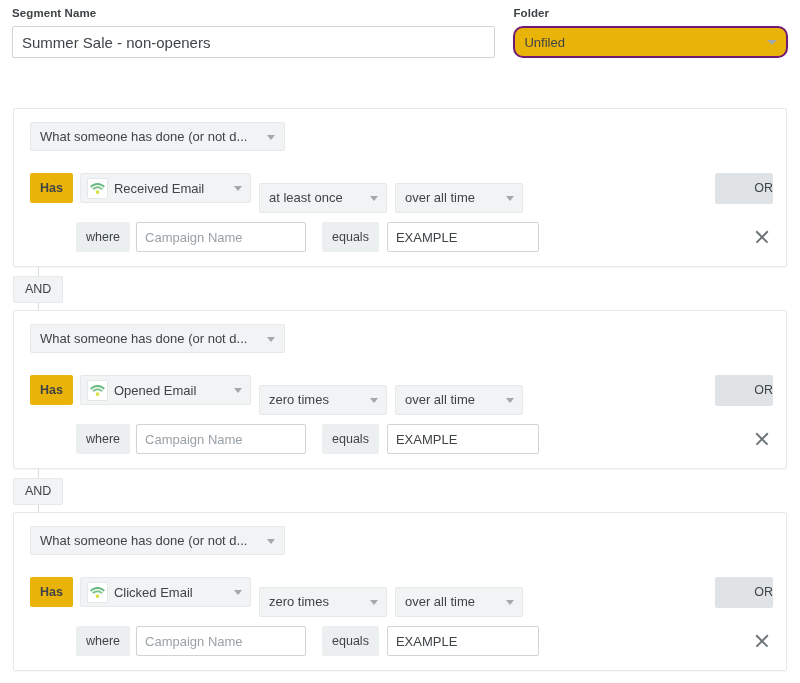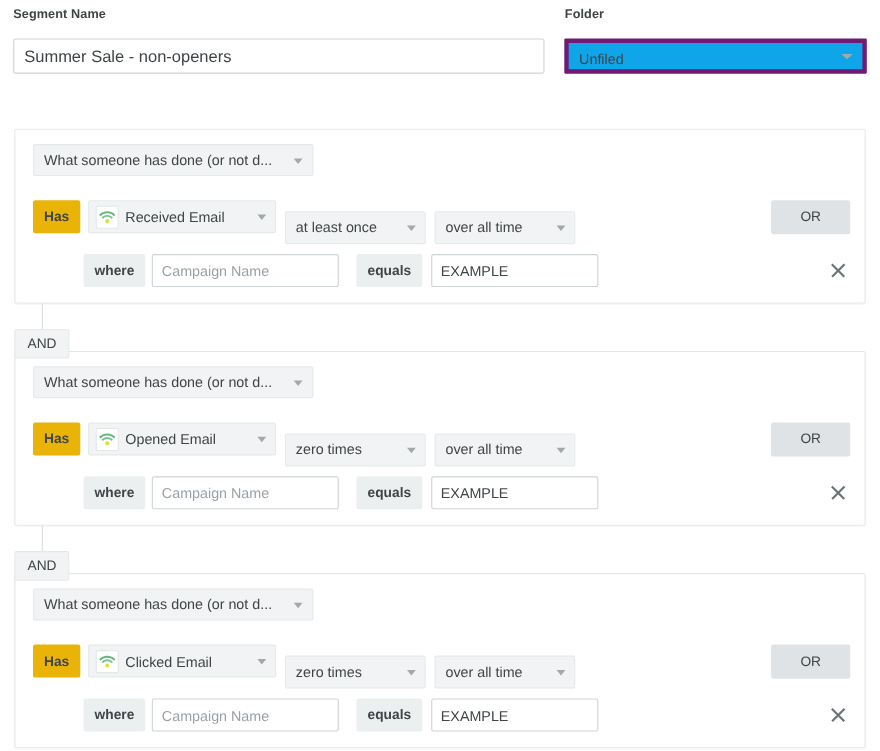--- a/index.html
+++ b/index.html
@@ -35,21 +35,21 @@
     flex-direction: column;
   }
   .field-group.segment-name { width: 486px; margin-right: 18px; }
   .field-group.folder { width: 276px; }
 
   .field-label {
     font-size: 11.5px;
     font-weight: bold;
     color: #3f4447;
     letter-spacing: 0.1px;
-    margin-bottom: 15px;
+    margin-bottom: 6px;
     line-height: 14px;
   }
 
   .text-input {
     box-sizing: border-box;
     height: 32px;
     width: 100%;
     border: 1px solid #cfd4d6;
     border-radius: 2px;
     background: #ffffff;
@@ -59,23 +59,23 @@
     color: #3f4447;
     outline: none;
     line-height: 30px;
   }
 
   .select-box {
     box-sizing: border-box;
     position: relative;
     height: 32px;
     width: 100%;
-    border: 4px solid #701a75;
-    border-radius: 1px;
-    background: #0ea5e9;
+    border: 2px solid #701a75;
+    border-radius: 10px;
+    background: #eab308;
     padding: 0 26px 0 9px;
     font-size: 13px;
     color: #3f4447;
     line-height: 30px;
     white-space: nowrap;
     overflow: hidden;
     cursor: pointer;
   }
   .select-box .caret {
     position: absolute;
@@ -222,24 +222,24 @@
     right: 8px; top: 50%; margin-top: -2px;
     width: 0; height: 0;
     border-left: 4.5px solid transparent;
     border-right: 4.5px solid transparent;
     border-top: 5px solid #a2a9ad;
   }
 
   .or-button {
     box-sizing: border-box;
     margin-left: auto;
-    width: 72px;
+    width: 58px;
     height: 31px;
     line-height: 31px;
-    text-align: center;
+    text-align: right;
     background: #dfe3e6;
     border-radius: 2px;
     font-size: 12.5px;
     color: #3f4447;
     cursor: pointer;
     user-select: none;
   }
 
   .cond-where-row {
     display: flex;
@@ -249,21 +249,21 @@
     padding-right: 13px;
   }
   .where-label {
     box-sizing: border-box;
     height: 30px;
     line-height: 30px;
     background: #eceff0;
     border-radius: 2px;
     padding: 0 10px;
     font-size: 12.5px;
-    font-weight: bold;
+    font-weight: normal;
     color: #3f4447;
     white-space: nowrap;
   }
   .where-input {
     box-sizing: border-box;
     height: 30px;
     width: 170px;
     margin-left: 6px;
     border: 1px solid #cfd4d6;
     border-radius: 2px;
@@ -307,21 +307,21 @@
     position: absolute;
     left: 25px;
     top: 0;
     bottom: 0;
     width: 1px;
     background: #d9dde0;
   }
   .and-badge {
     position: absolute;
     left: 0;
-    top: 23px;
+    top: 9px;
     height: 25px;
     line-height: 25px;
     padding: 0 11px;
     background: #f1f3f4;
     border: 1px solid #e6e9ea;
     border-radius: 2px;
     font-size: 12.5px;
     color: #3f4447;
     cursor: pointer;
     user-select: none;

